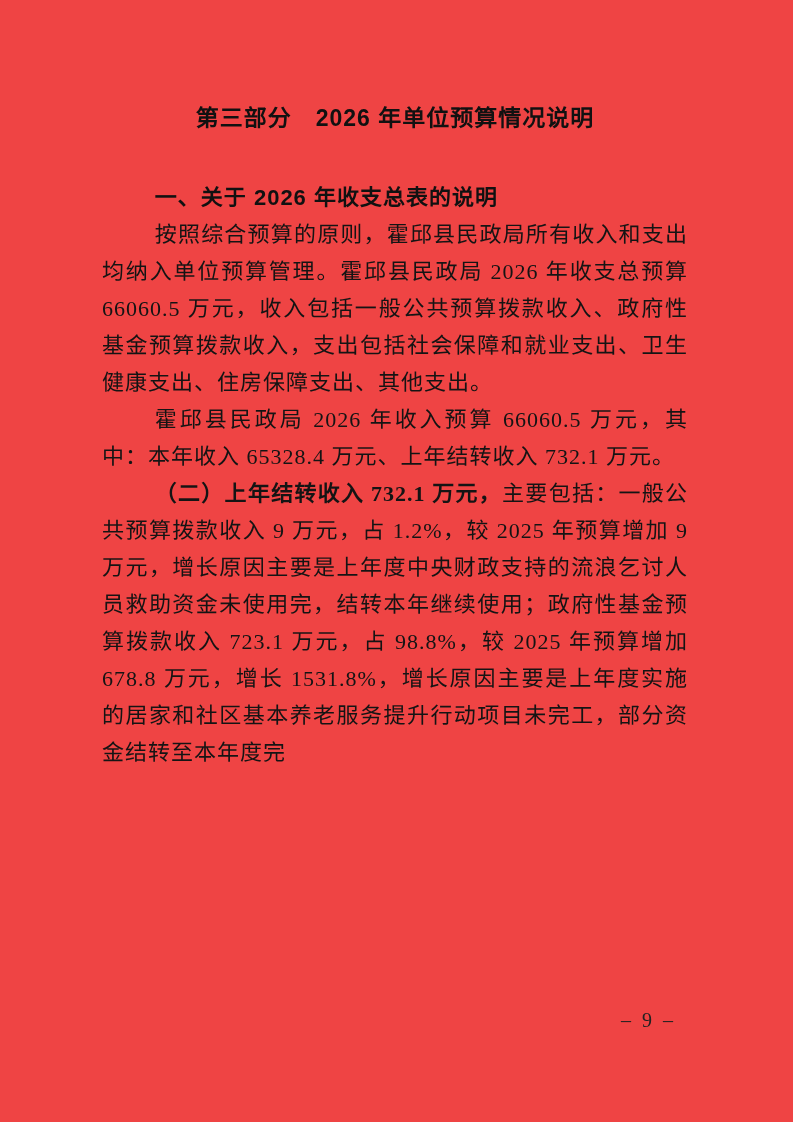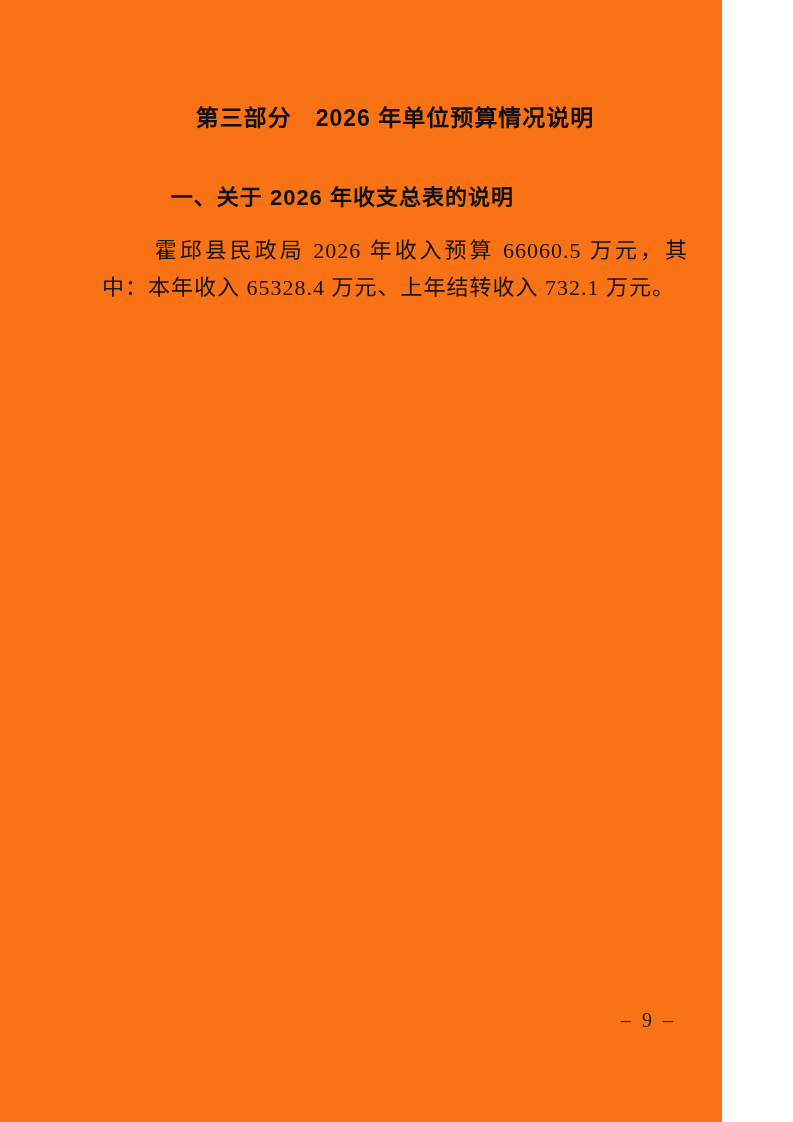--- a/index.html
+++ b/index.html
@@ -2,23 +2,23 @@
 <html lang="zh-CN"><head>
 <meta charset="utf-8">
 <style>
   html, body {
     margin: 0;
     padding: 0;
     background: #ffffff;
   }
   .doc-page {
     position: relative;
-    width: 722px;
+    width: 793px;
     height: 1122px;
-    background: #f97316;
+    background: #ef4444;
     overflow: hidden;
     color: #141414;
     font-family: "Liberation Serif", "DejaVu Serif", serif;
   }
   .doc-content {
     position: absolute;
     left: 102px;
     top: 100px;
     width: 586px;
   }
@@ -27,21 +27,21 @@
     text-align: center;
     font-family: "Liberation Sans", "DejaVu Sans", sans-serif;
     font-weight: bold;
     font-size: 23px;
     line-height: 37px;
     letter-spacing: 1px;
     color: #111111;
     white-space: nowrap;
   }
   .section-heading {
-    margin: 16px;
+    margin: 0;
     font-family: "Liberation Sans", "DejaVu Sans", sans-serif;
     font-weight: bold;
     font-size: 22px;
     line-height: 37px;
     letter-spacing: 1px;
     text-indent: 2.4em;
     color: #111111;
   }
   .doc-paragraph {
     margin: 0;
@@ -70,22 +70,24 @@
 </head>
 <body>
 
 <div class="doc-page">
   <div class="doc-content">
 
     <h1 class="doc-title">第三部分　2026 年单位预算情况说明</h1>
 
     <h2 class="section-heading">一、关于 2026 年收支总表的说明</h2>
 
+    <p class="doc-paragraph">按照综合预算的原则，霍邱县民政局所有收入和支出均纳入单位预算管理。霍邱县民政局 2026 年收支总预算 66060.5 万元，收入包括一般公共预算拨款收入、政府性基金预算拨款收入，支出包括社会保障和就业支出、卫生健康支出、住房保障支出、其他支出。</p>
 
 
     <p class="doc-paragraph">霍邱县民政局 2026 年收入预算 66060.5 万元，其中：本年收入 65328.4 万元、上年结转收入 732.1 万元。</p>
 
 
+    <p class="doc-paragraph"><span class="lead">（二）上年结转收入 732.1 万元，</span><span>主要包括：一般公共预算拨款收入 9 万元，占 1.2%，较 2025 年预算增加 9 万元，增长原因主要是上年度中央财政支持的流浪乞讨人员救助资金未使用完，结转本年继续使用；政府性基金预算拨款收入 723.1 万元，占 98.8%，较 2025 年预算增加 678.8 万元，增长 1531.8%，增长原因主要是上年度实施的居家和社区基本养老服务提升行动项目未完工，部分资金结转至本年度完</span></p>
 
   </div>
 
   <div class="page-number">– 9 –</div>
 </div>
 
 </body></html>

